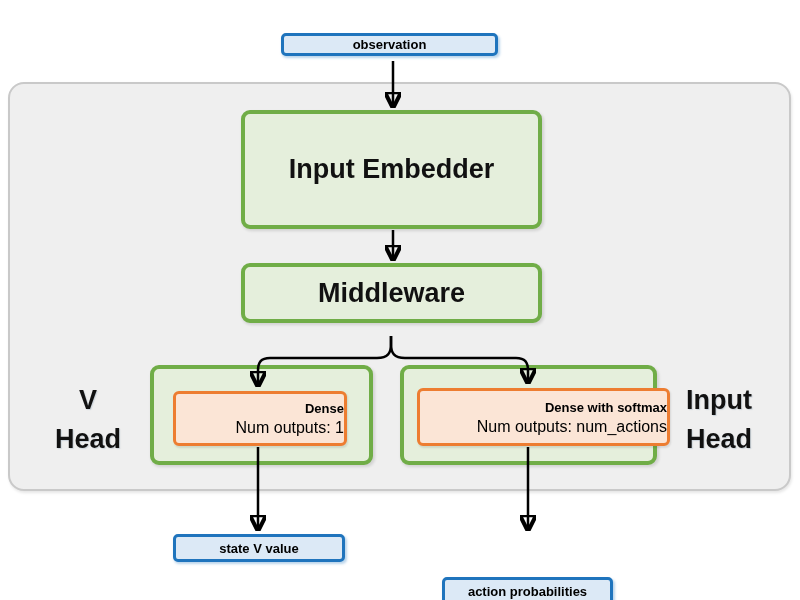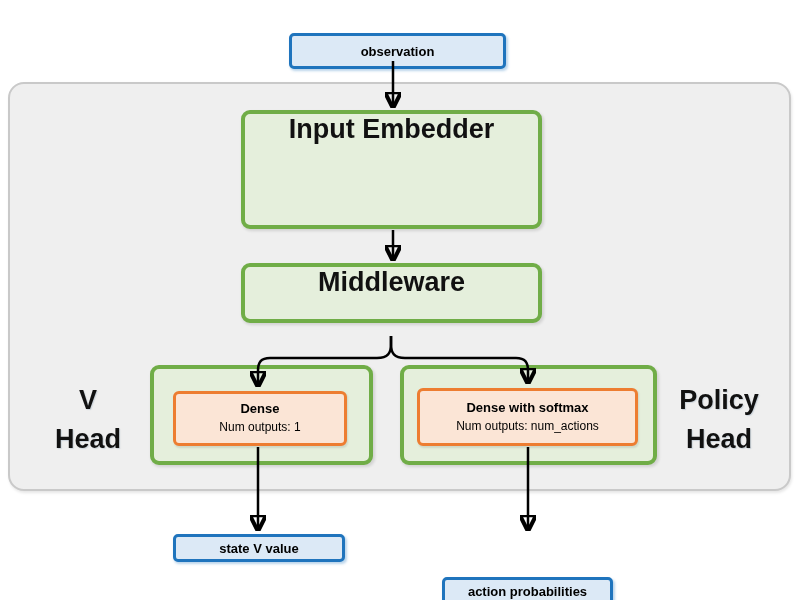--- a/index.html
+++ b/index.html
@@ -35,37 +35,37 @@
     display: flex; align-items: center; justify-content: center;
     font-weight: bold; font-size: 13px; color: #000;
     box-shadow: 1.5px 2px 2.5px rgba(31,116,189,0.30);
   }
 
   .green-box {
     position: absolute;
     background: var(--green_fill);
     border: 4px solid var(--green_border);
     border-radius: 9px;
-    display: flex; justify-content: center;
+    display: flex; align-items: center; justify-content: center;
     box-shadow: 1.5px 2px 3px rgba(0,0,0,0.12);
   }
   .green-box .big-label {
     font-weight: bold; font-size: 27px; color: #111;
   }
 
   .orange-box {
     position: absolute;
     background: var(--orange_fill);
     border: 3px solid var(--orange_border);
     border-radius: 6px;
-    display: flex; flex-direction: column; align-items: center; justify-content: center;
+    display: flex; flex-direction: column; align-items: flex-end; justify-content: center;
     box-shadow: 1px 1.5px 2px rgba(0,0,0,0.10);
   }
   .orange-title { font-weight: bold; font-size: 13px; line-height: 18px; }
-  .orange-sub { font-weight: normal; font-size: 12px; line-height: 19px; }
+  .orange-sub { font-weight: normal; font-size: 16px; line-height: 19px; }
 
   .side-label {
     position: absolute;
     font-weight: bold; font-size: 27px; line-height: 39px;
     text-align: center; color: #111;
     text-shadow: 1px 1px 1px rgba(100,130,160,0.25);
   }
 
   svg.edges {
     position: absolute; left: 0; top: 0; width: 800px; height: 600px;
@@ -73,53 +73,53 @@
   }
   svg.edges path { stroke: var(--arrow); stroke-width: 2.5; fill: none; }
 </style>
 </head>
 <body>
 
 <div class="canvas">
 
   <div class="container-bg"></div>
 
-  <div class="blue-box" style="left:289px; top:33px; width:217px; height:36px;">
+  <div class="blue-box" style="left:281px; top:33px; width:217px; height:23px;">
     <span>observation</span>
   </div>
 
   <div class="green-box" style="left:241px; top:110px; width:301px; height:119px;">
     <span class="big-label">Input Embedder</span>
   </div>
 
   <div class="green-box" style="left:241px; top:263px; width:301px; height:60px;">
     <span class="big-label">Middleware</span>
   </div>
 
   <div class="green-box" style="left:150px; top:365px; width:223px; height:100px;"></div>
 
   <div class="green-box" style="left:400px; top:365px; width:257px; height:100px;"></div>
 
   <div class="orange-box" style="left:173px; top:391px; width:174px; height:55px;">
     <span class="orange-title">Dense</span>
     <span class="orange-sub">Num outputs: 1</span>
   </div>
 
-  <div class="orange-box" style="left:417px; top:388px; width:221px; height:58px;">
+  <div class="orange-box" style="left:417px; top:388px; width:253px; height:58px;">
     <span class="orange-title">Dense with softmax</span>
     <span class="orange-sub">Num outputs: num_actions</span>
   </div>
 
   <div class="side-label" style="left:28px; top:381px; width:120px;">
     <div>V</div>
     <div>Head</div>
   </div>
 
   <div class="side-label" style="left:655px; top:381px; width:128px;">
-    <div>Policy</div>
+    <div>Input</div>
     <div>Head</div>
   </div>
 
   <div class="blue-box" style="left:173px; top:534px; width:172px; height:28px;align-items:center;">
     <span>state V value</span>
   </div>
 
   <div class="blue-box" style="left:442px; top:534px; width:171px; height:28px;margin-top:43px;">
     <span>action probabilities</span>
   </div>

